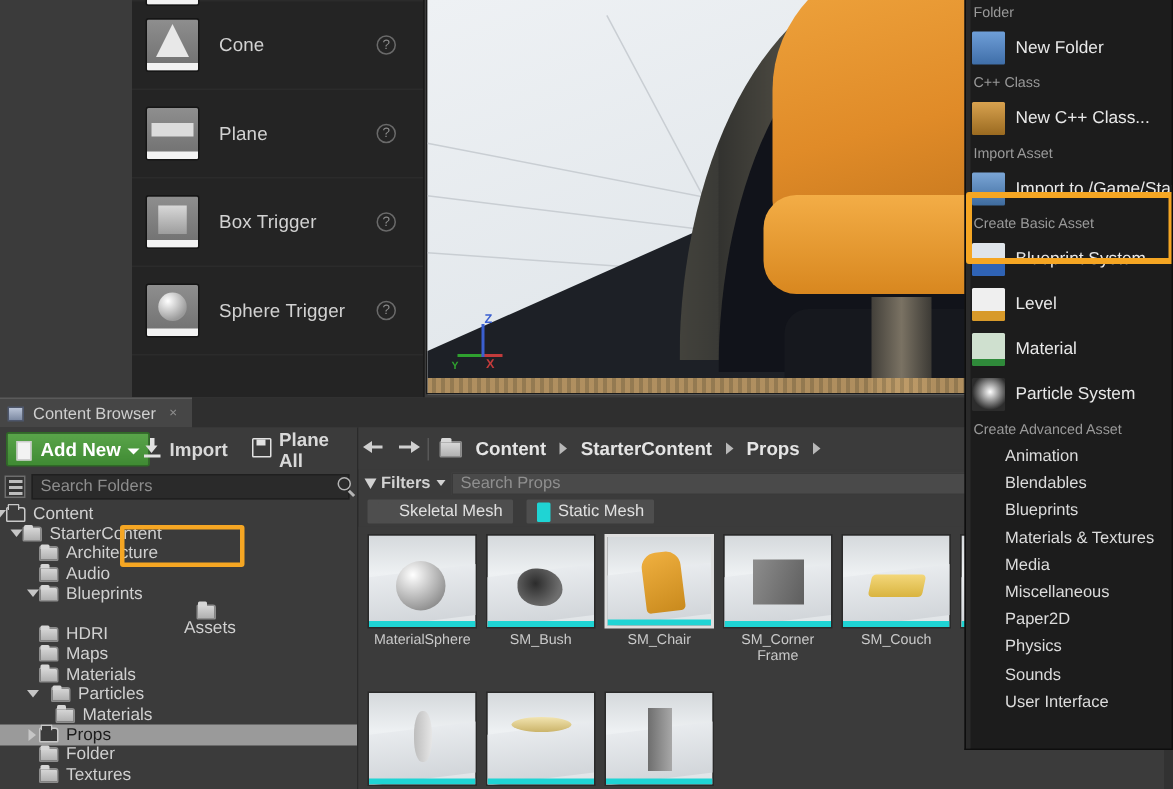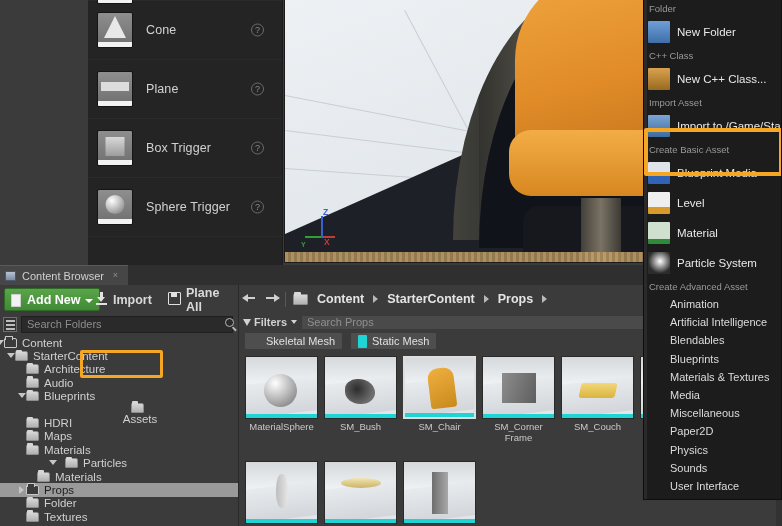--- a/index.html
+++ b/index.html
@@ -369,21 +369,21 @@
           <span class="tlabel">HDRI</span>
         </div>
         <div class="tnode" style="padding-left: 26px;">
           <span class="tfold"></span>
           <span class="tlabel">Maps</span>
         </div>
         <div class="tnode" style="padding-left: 26px;">
           <span class="tfold"></span>
           <span class="tlabel">Materials</span>
         </div>
-        <div class="tnode" style="padding-left: 34px; margin-left: 31px;">
+        <div class="tnode" style="padding-left: 34px;">
           <span class="tarrow open" style="left: 18px;">
             <i></i>
           </span>
           <span class="tfold"></span>
           <span class="tlabel">Particles</span>
         </div>
         <div class="tnode" style="padding-left: 37px;">
           <span class="tfold"></span>
           <span class="tlabel">Materials</span>
         </div>
@@ -538,42 +538,39 @@
           <span class="ci-label">New C++ Class...</span>
         </div>
         <div class="ctx-head">Import Asset</div>
         <div class="ctx-item">
           <div class="ci-icon" style="background:linear-gradient(#7ba6d6,#3e6b9e);"></div>
           <span class="ci-label">Import to /Game/Starte</span>
         </div>
         <div class="ctx-head">Create Basic Asset</div>
         <div class="ctx-item">
           <div class="ci-icon" style="background:linear-gradient(#dfe4ea 0 62%,#2f63b5 62% 100%);"></div>
-          <span class="ci-label">Blueprint Media</span>
+          <span class="ci-label">Blueprint System</span>
         </div>
         <div class="ctx-item">
           <div class="ci-icon" style="background:linear-gradient(#efefef 0 70%,#d89a2a 70% 100%);"></div>
           <span class="ci-label">Level</span>
         </div>
         <div class="ctx-item">
           <div class="ci-icon" style="background:linear-gradient(#cfe0cf 0 78%,#2f8a3a 78% 100%);"></div>
           <span class="ci-label">Material</span>
         </div>
         <div class="ctx-item">
           <div class="ci-icon" style="background:radial-gradient(circle at 55% 42%,#ffffff,#2c2c2c 68%);"></div>
           <span class="ci-label">Particle System</span>
         </div>
         <div class="ctx-head">Create Advanced Asset</div>
         <div class="ctx-item small">
           <span class="ci-label">Animation</span>
         </div>
         <div class="ctx-item small">
-          <span class="ci-label">Artificial Intelligence</span>
-        </div>
-        <div class="ctx-item small">
           <span class="ci-label">Blendables</span>
         </div>
         <div class="ctx-item small">
           <span class="ci-label">Blueprints</span>
         </div>
         <div class="ctx-item small">
           <span class="ci-label">Materials &amp; Textures</span>
         </div>
         <div class="ctx-item small">
           <span class="ci-label">Media</span>

